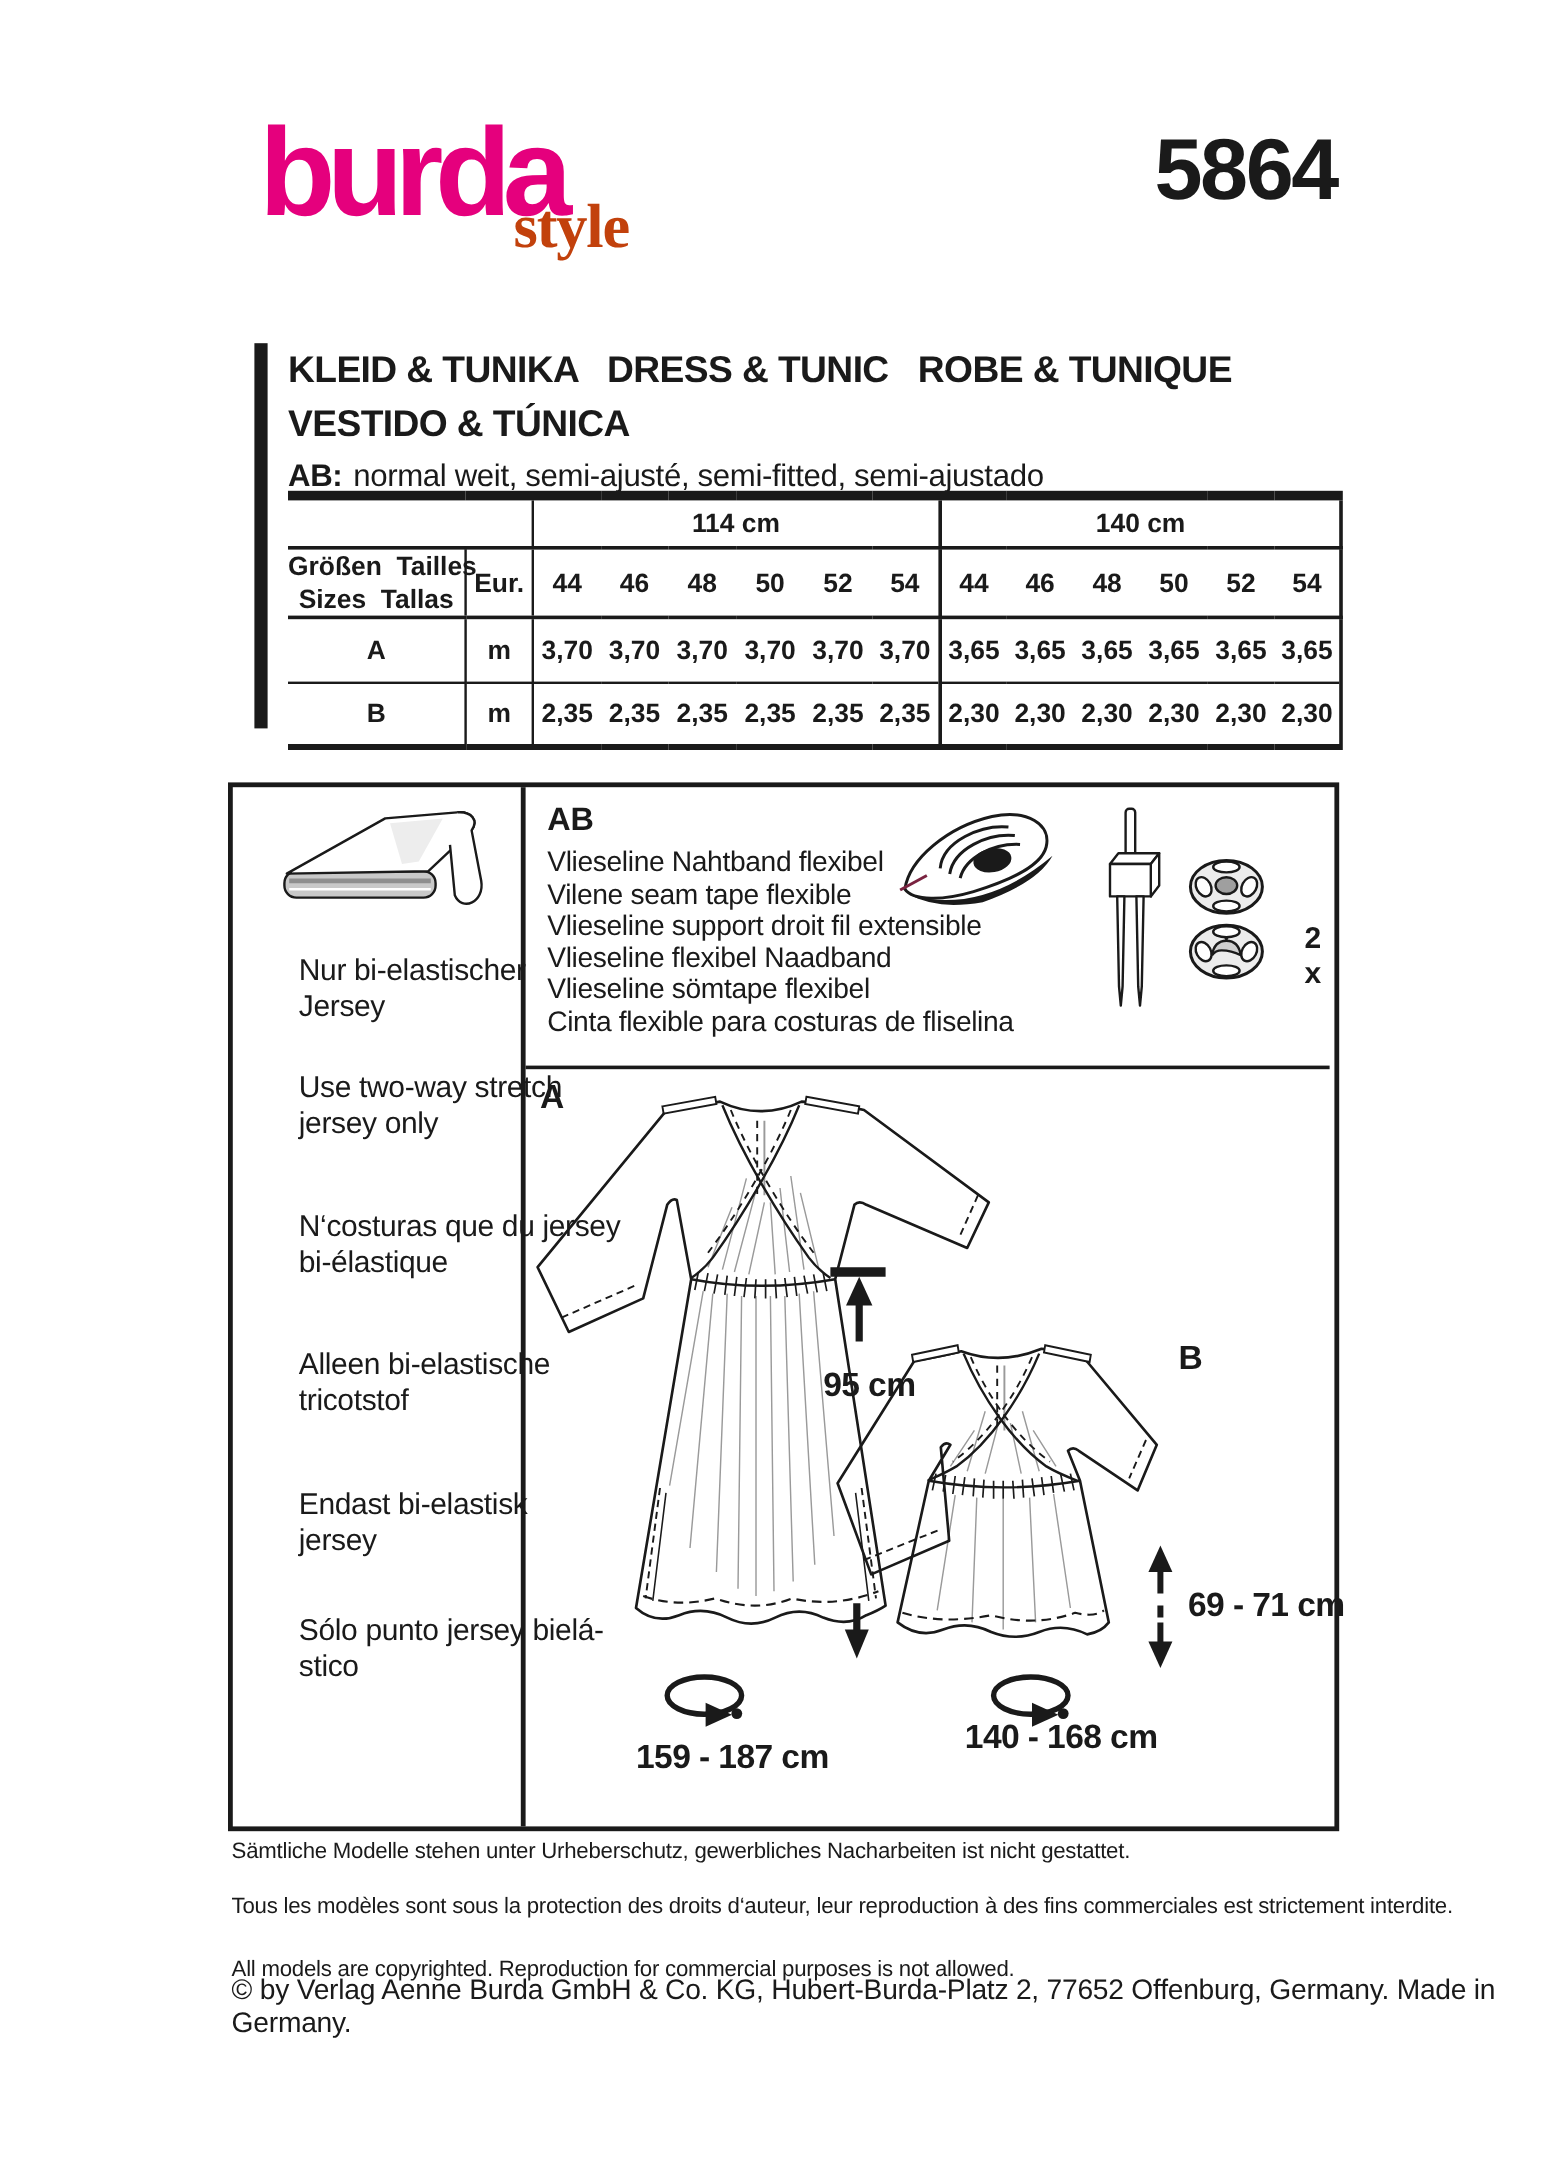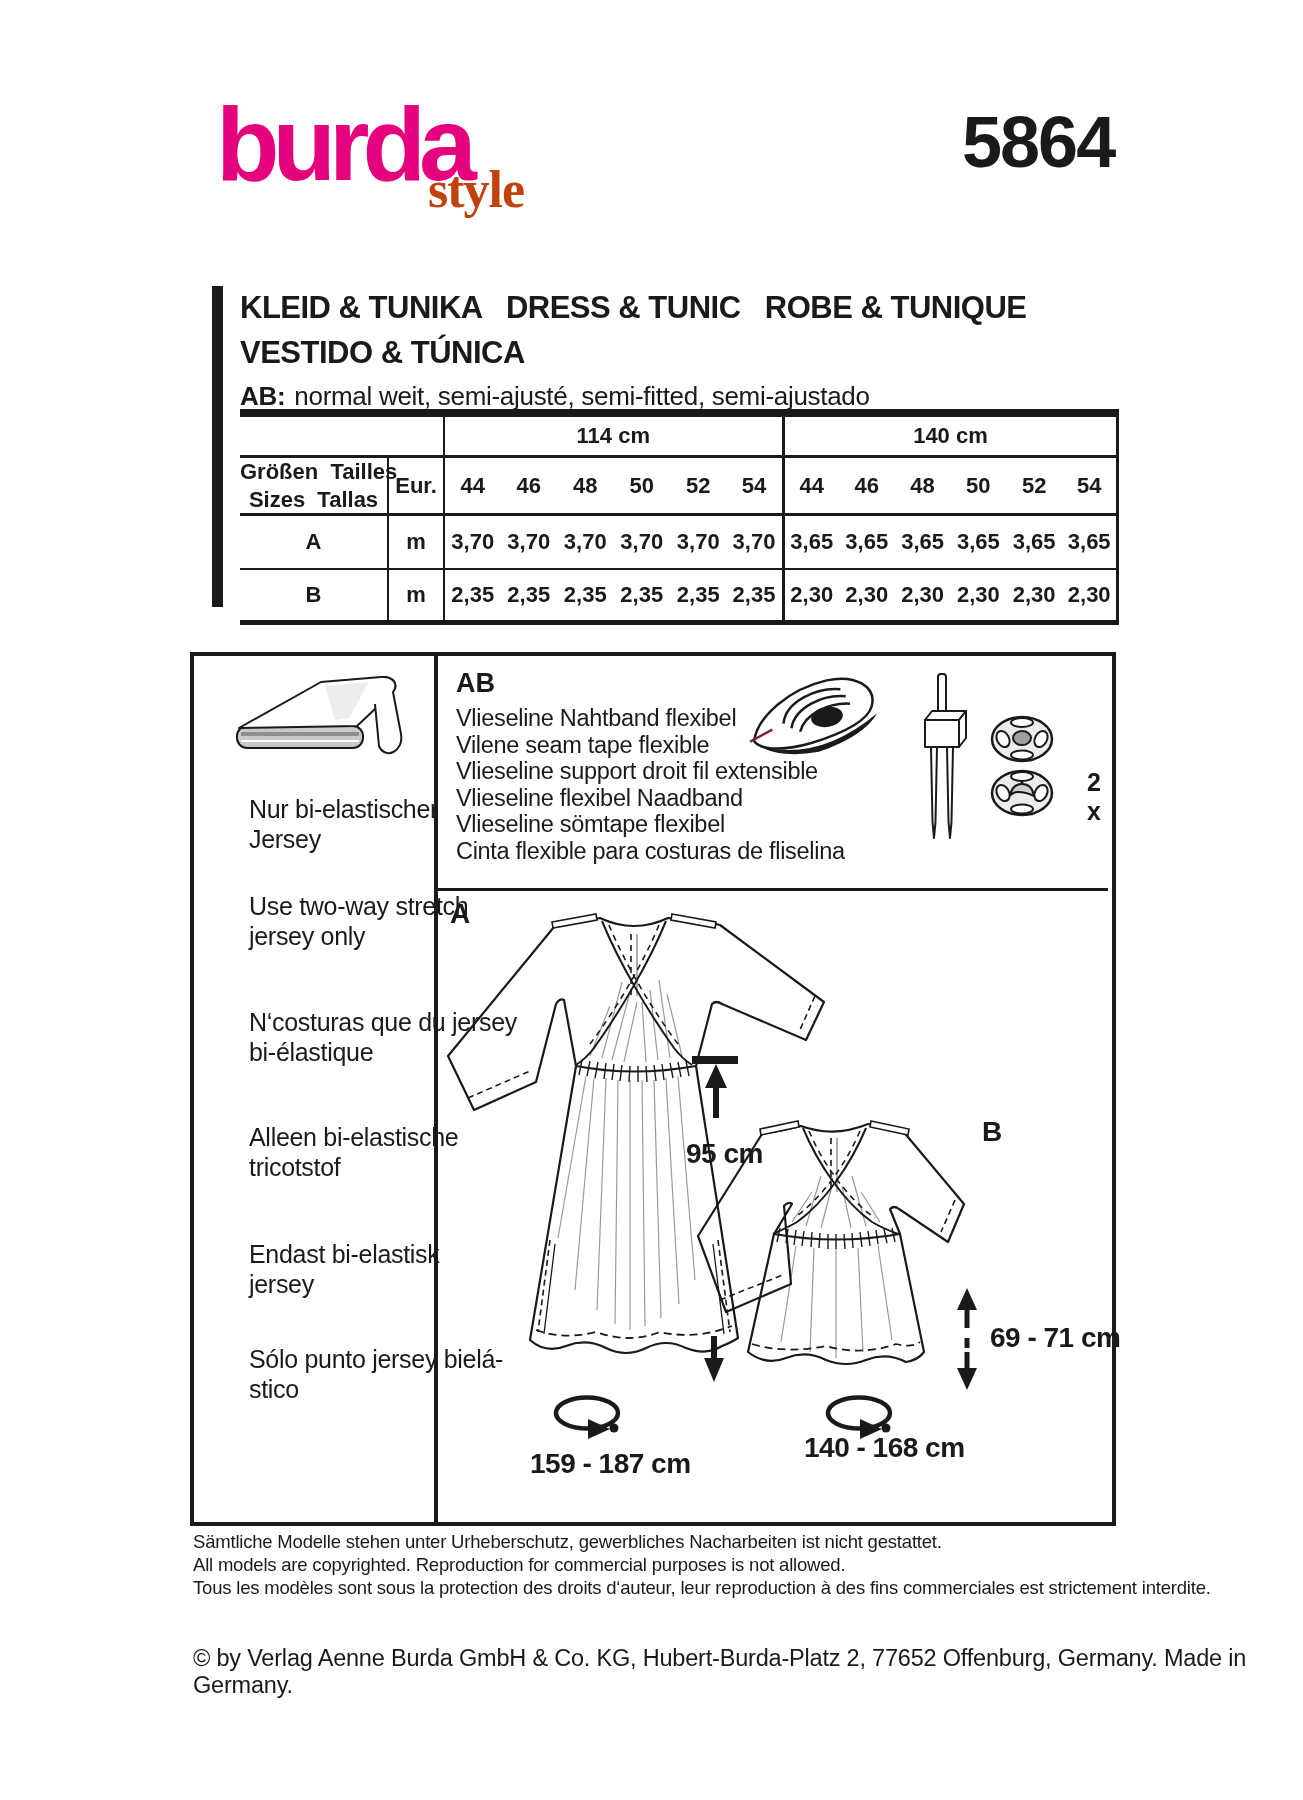--- a/index.html
+++ b/index.html
@@ -291,17 +291,17 @@
 
     <svg class="abs" style="left:628px;top:738px;" width="84" height="48" viewBox="0 0 84 48">
       <ellipse cx="37" cy="19" rx="31" ry="15.5" fill="none" stroke="#1a1a1a" stroke-width="4.5"></ellipse>
       <polygon points="38,25 38,45 60,35" fill="#1a1a1a"></polygon>
       <circle cx="64" cy="34" r="4.5" fill="#1a1a1a"></circle>
     </svg>
     <div class="abs measure" style="left:610px;top:776px;">140 - 168 cm</div>
   </div>
 
   <div class="abs foot-small" style="left:193px;top:1531px;">Sämtliche Modelle stehen unter Urheberschutz, gewerbliches Nacharbeiten ist nicht gestattet.</div>
-  <div class="abs foot-small" style="left:193px;top:1554px;">All models are copyrighted. Reproduction for commercial purposes is not allowed.</div>
+  <div class="abs foot-small" style="left:193px;top:1630px;">All models are copyrighted. Reproduction for commercial purposes is not allowed.</div>
   <div class="abs foot-small" style="left:193px;top:1577px;">Tous les modèles sont sous la protection des droits d‘auteur, leur reproduction à des fins commerciales est strictement interdite.</div>
   <div class="abs foot-big" style="left:193px;top:1645px;">© by Verlag Aenne Burda GmbH &amp; Co. KG, Hubert-Burda-Platz 2, 77652 Offenburg, Germany. Made in Germany.</div>
 
 </div>
 
 </body></html>

